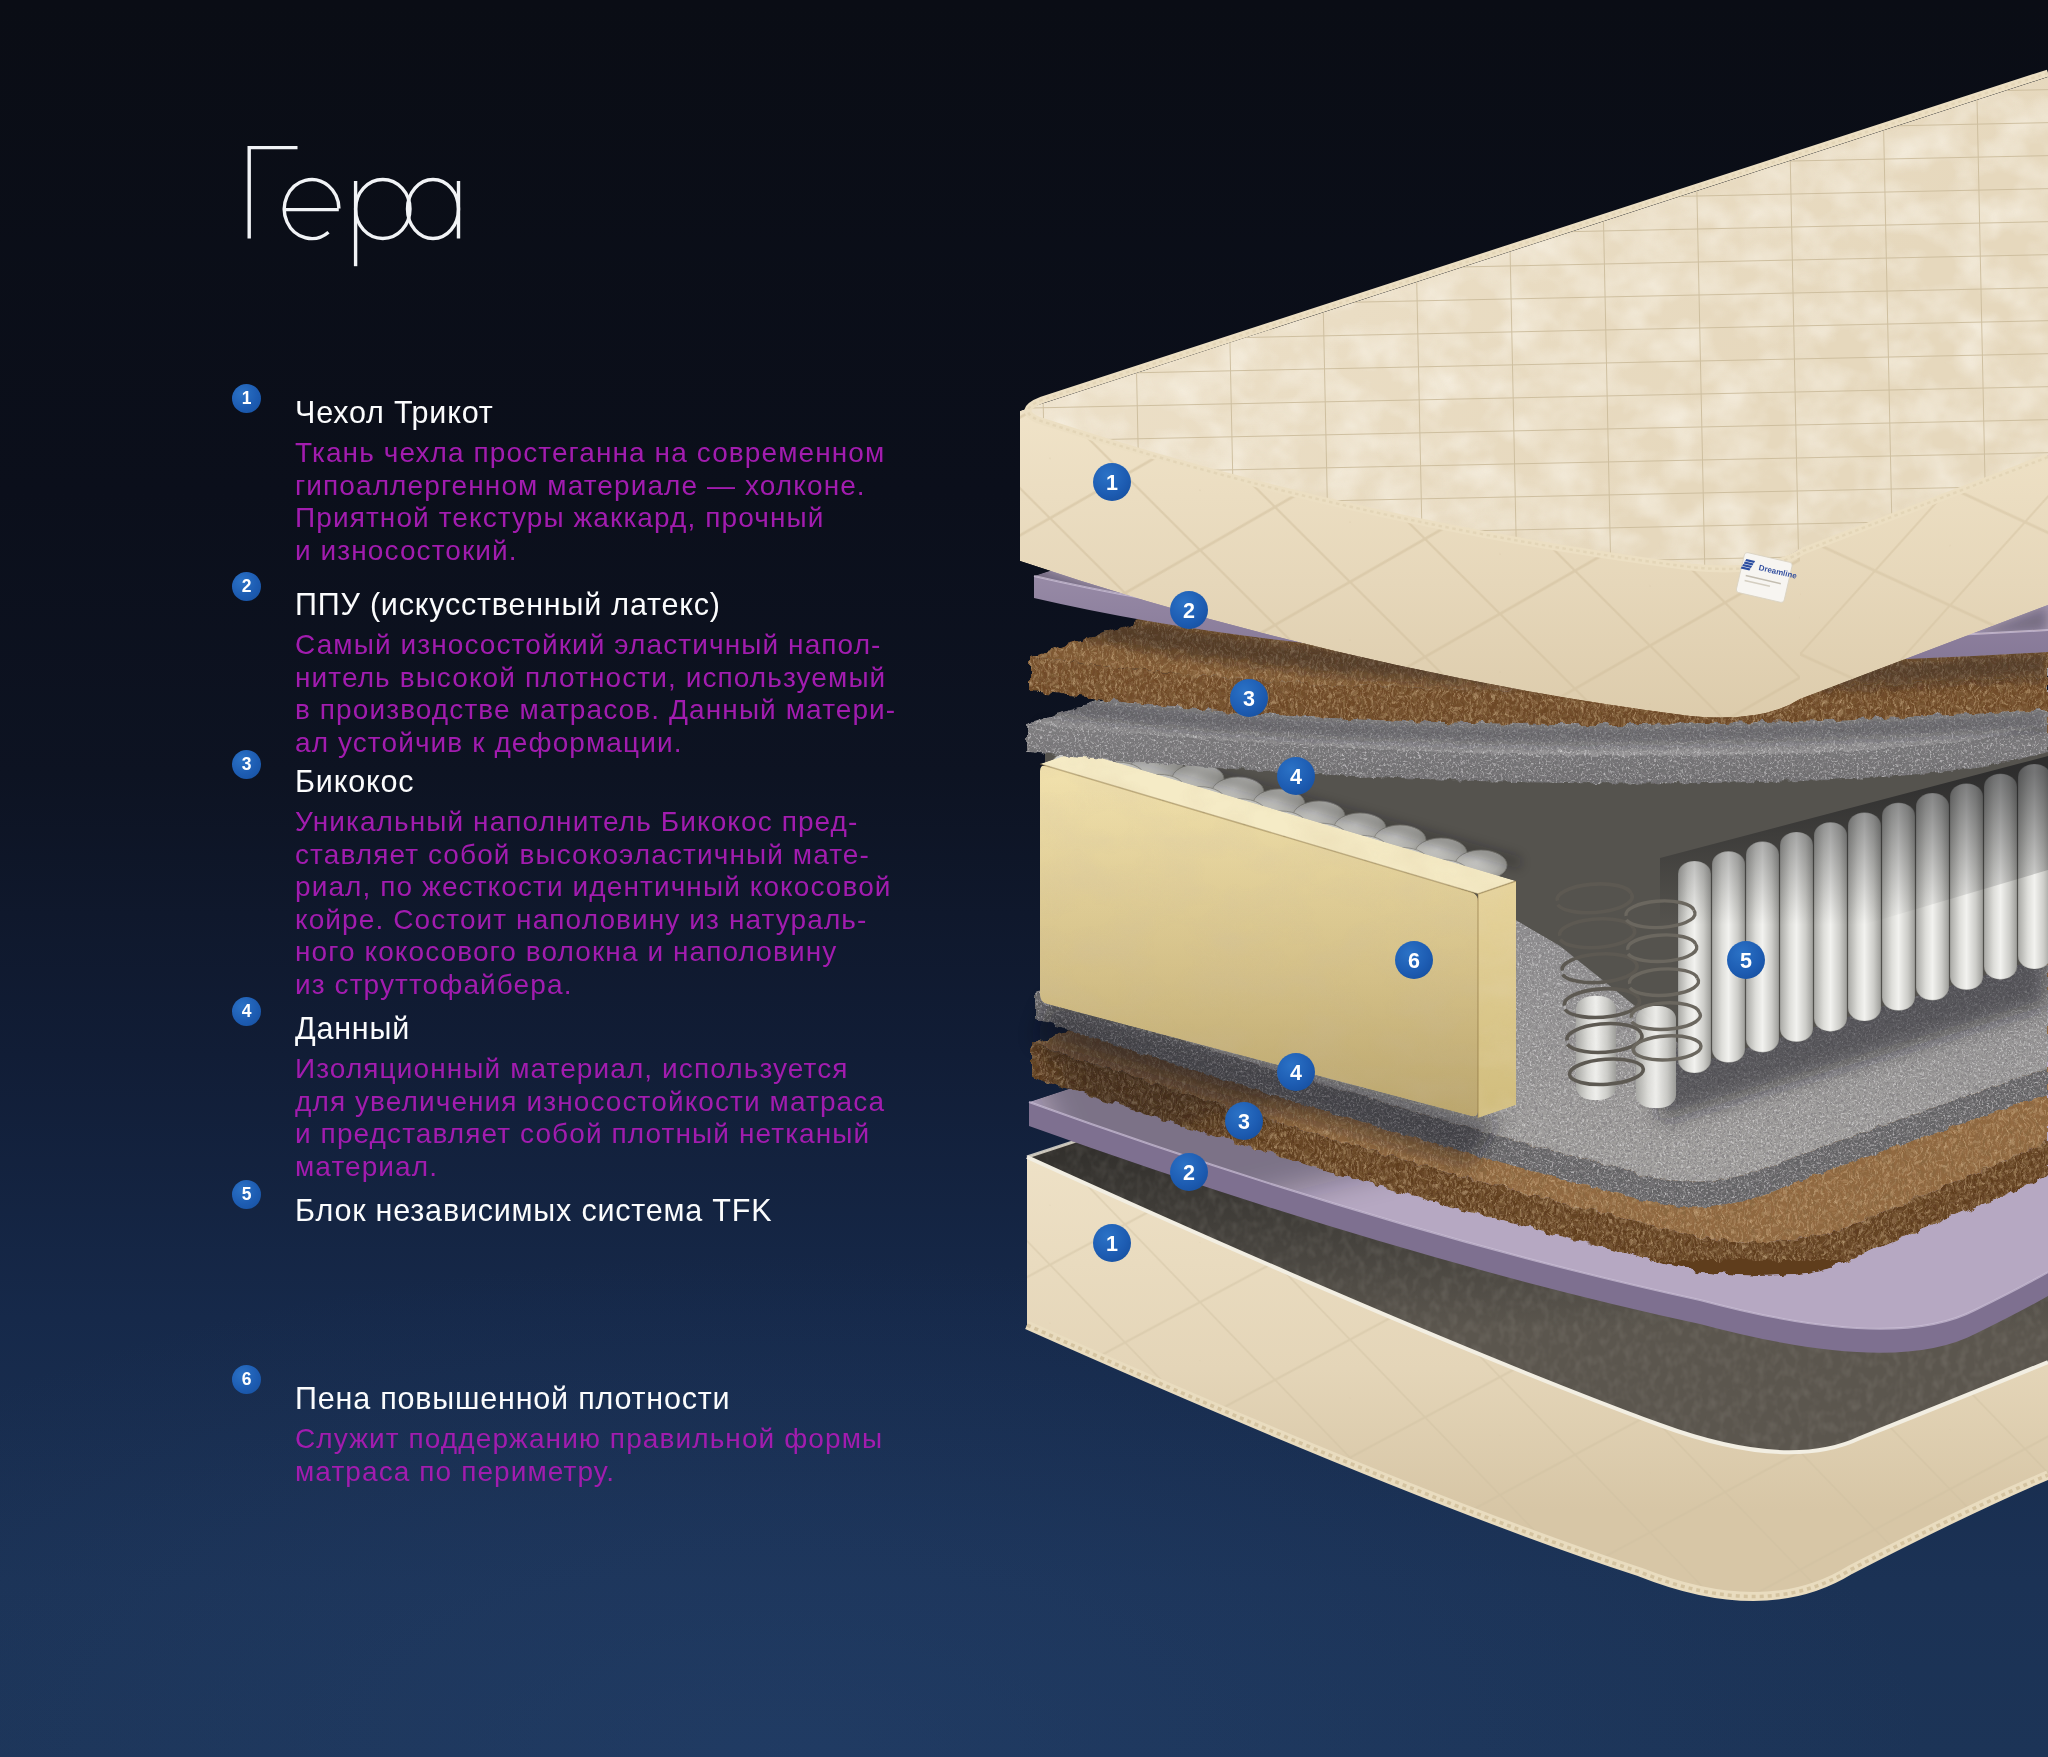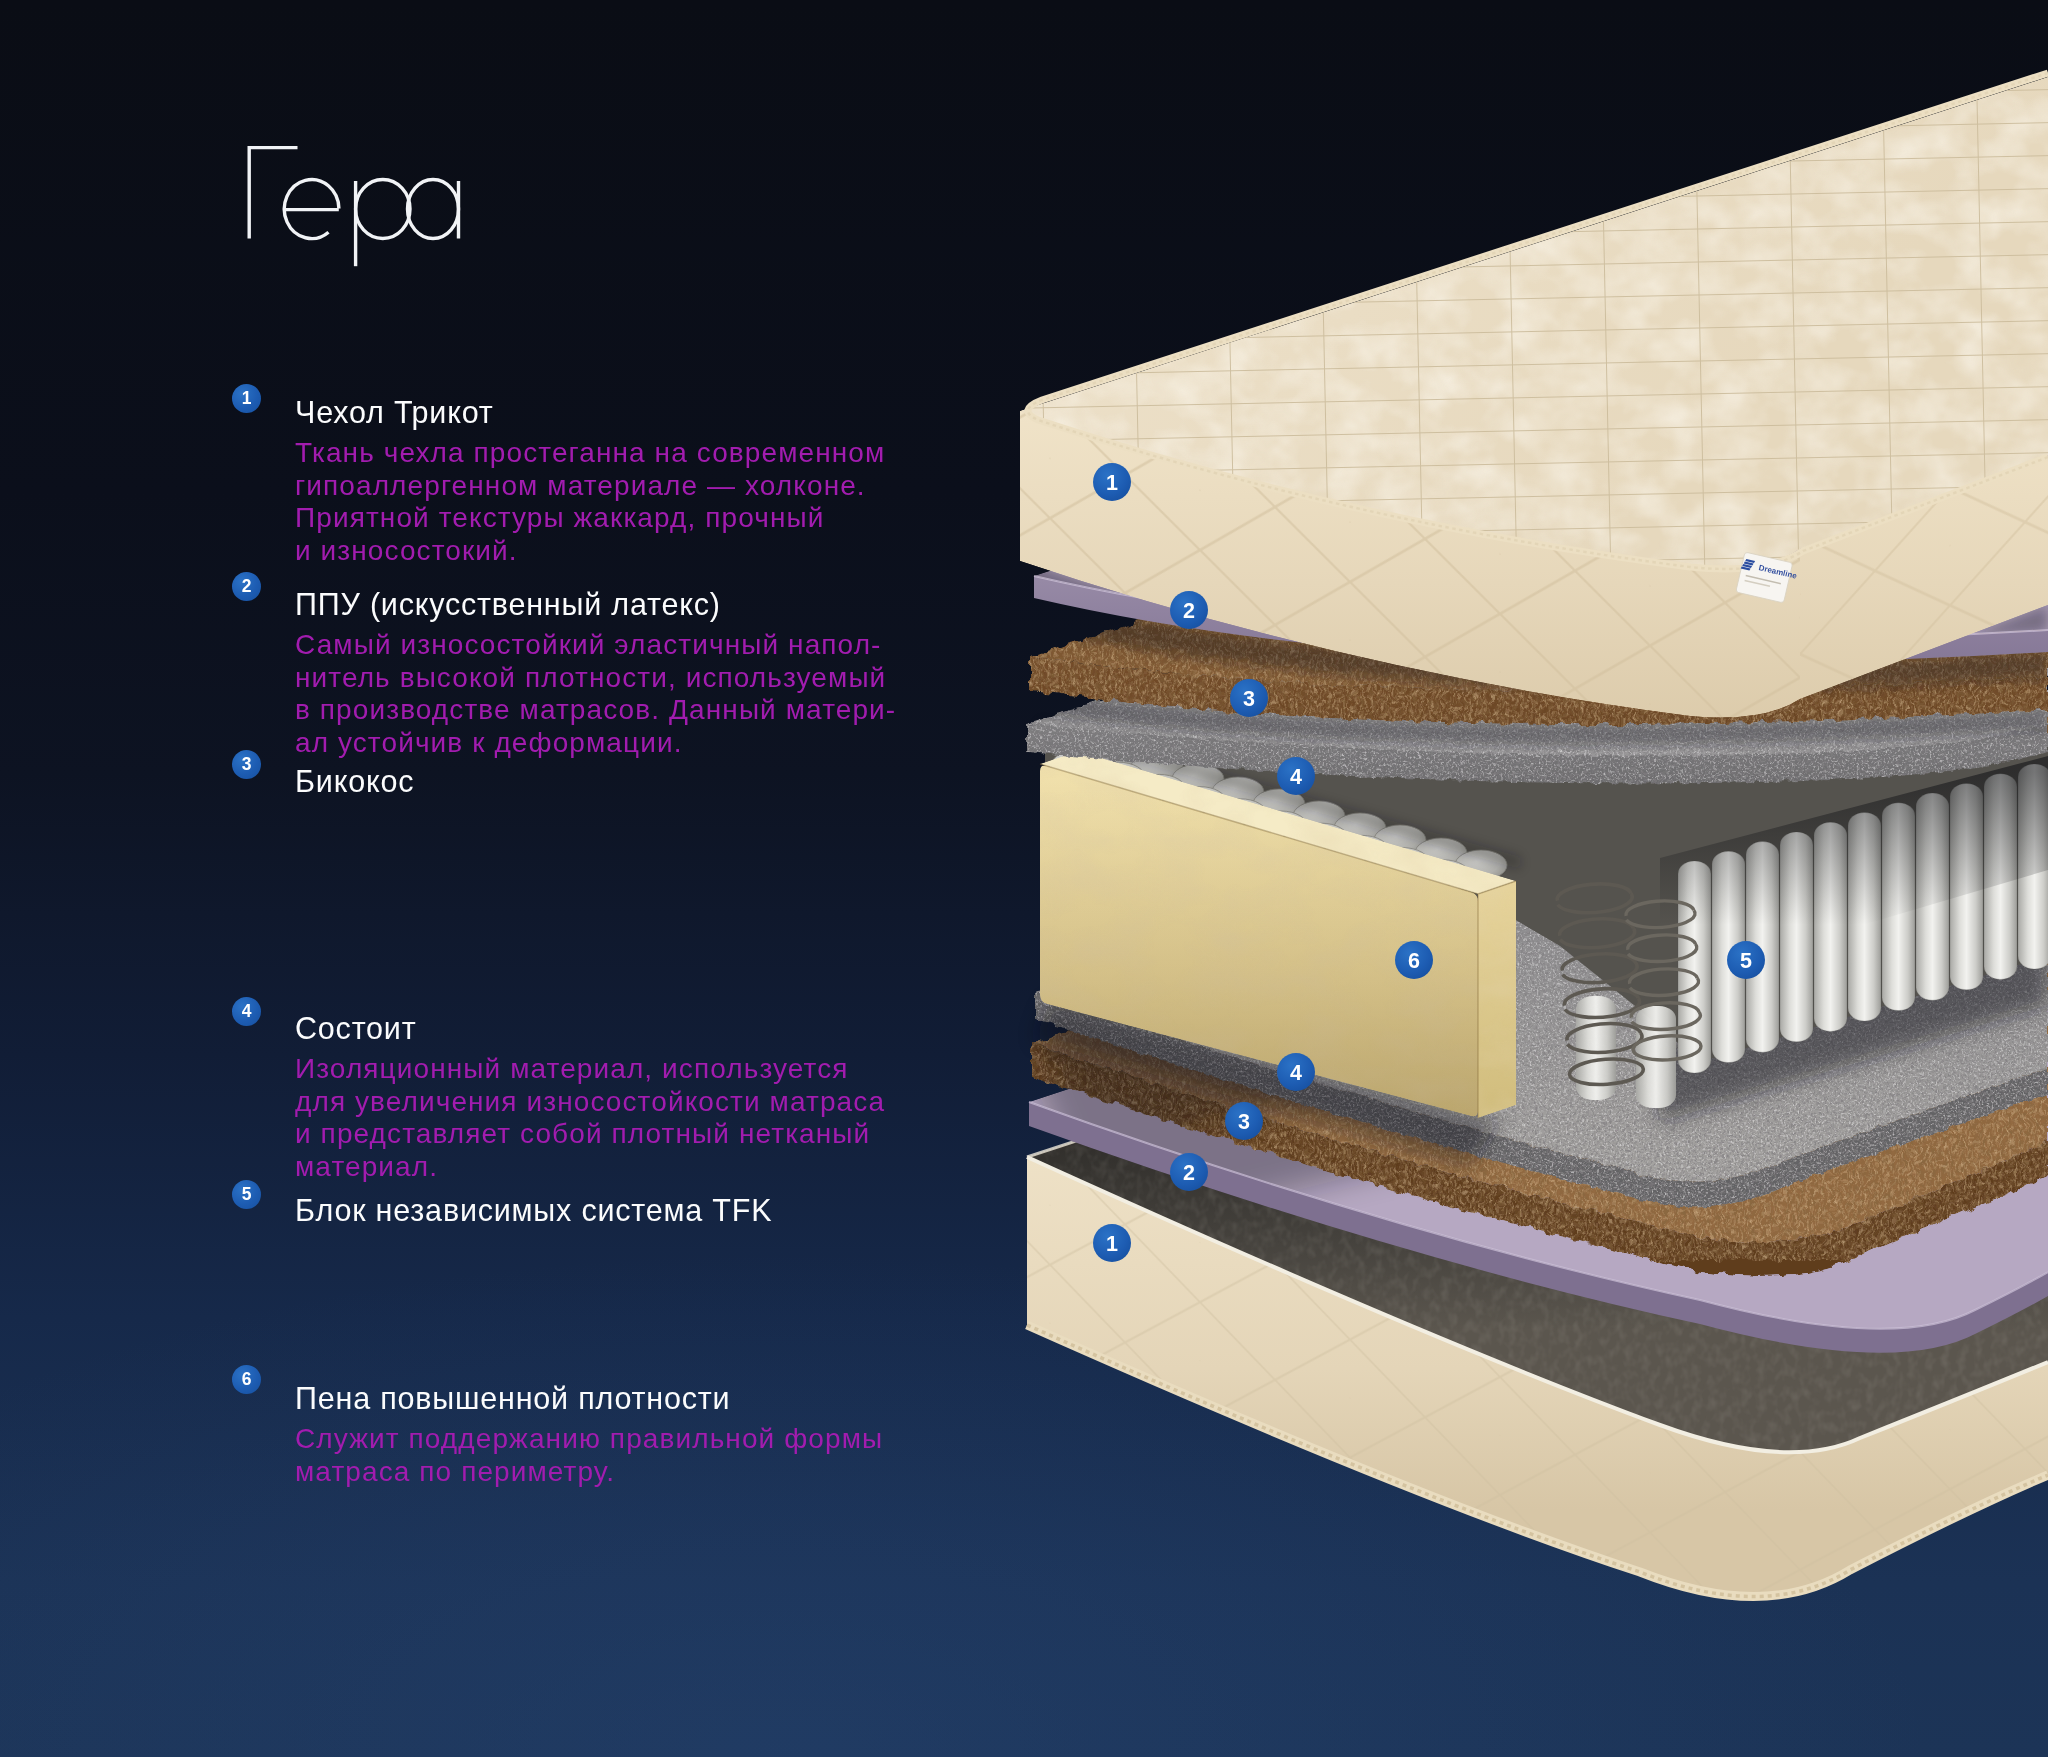--- a/index.html
+++ b/index.html
@@ -65,26 +65,32 @@
     <div class="body-text">Самый износостойкий эластичный напол-
 нитель высокой плотности, используемый
 в производстве матрасов. Данный матери-
 ал устойчив к деформации.</div>
   </div>
 </div>
 <div class="item" style="top:747px">
   <div class="badge" style="top:3px">3</div>
   <div class="txt">
     <div class="heading">Бикокос</div>
+    <div class="body-text">Уникальный наполнитель Бикокос пред-
+ставляет собой высокоэластичный мате-
+риал, по жесткости идентичный кокосовой
+койре. Состоит наполовину из натураль-
+ного кокосового волокна и наполовину
+из струттофайбера.</div>
   </div>
 </div>
 <div class="item" style="top:994px">
   <div class="badge" style="top:3px">4</div>
   <div class="txt">
-    <div class="heading">Состоит</div>
+    <div class="heading">Данный</div>
     <div class="body-text">Изоляционный материал, используется
 для увеличения износостойкости матраса
 и представляет собой плотный нетканый
 материал.</div>
   </div>
 </div>
 <div class="item" style="top:1176px">
   <div class="badge" style="top:4px">5</div>
   <div class="txt">
     <div class="heading">Блок независимых система TFK</div>

